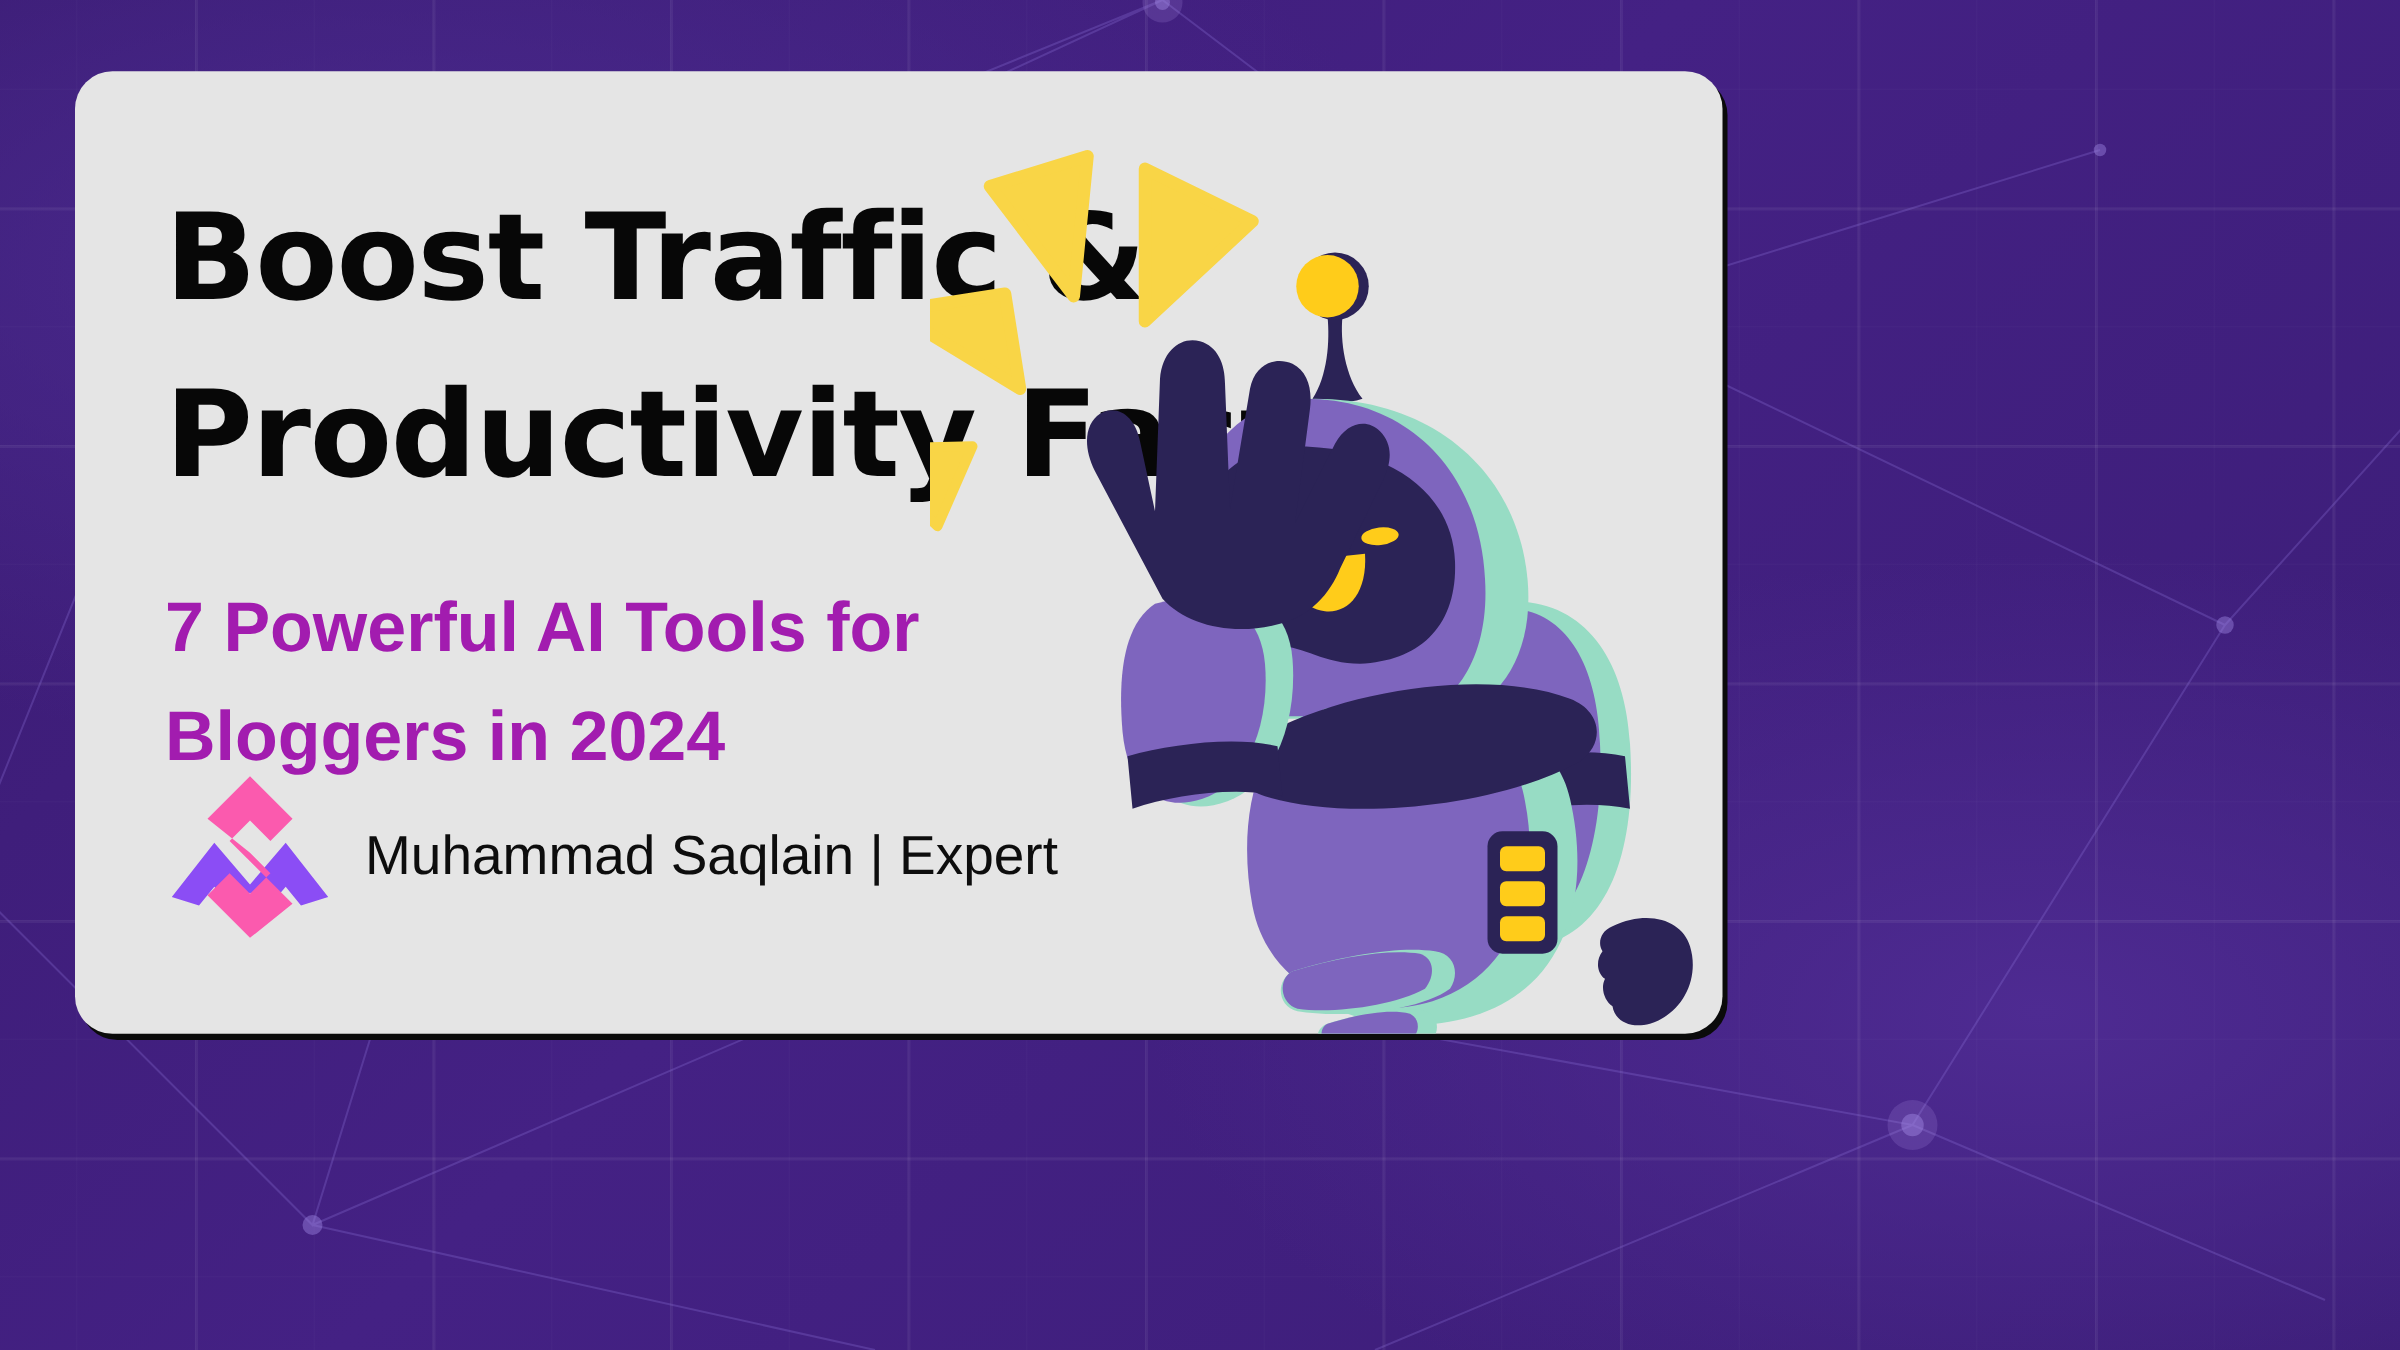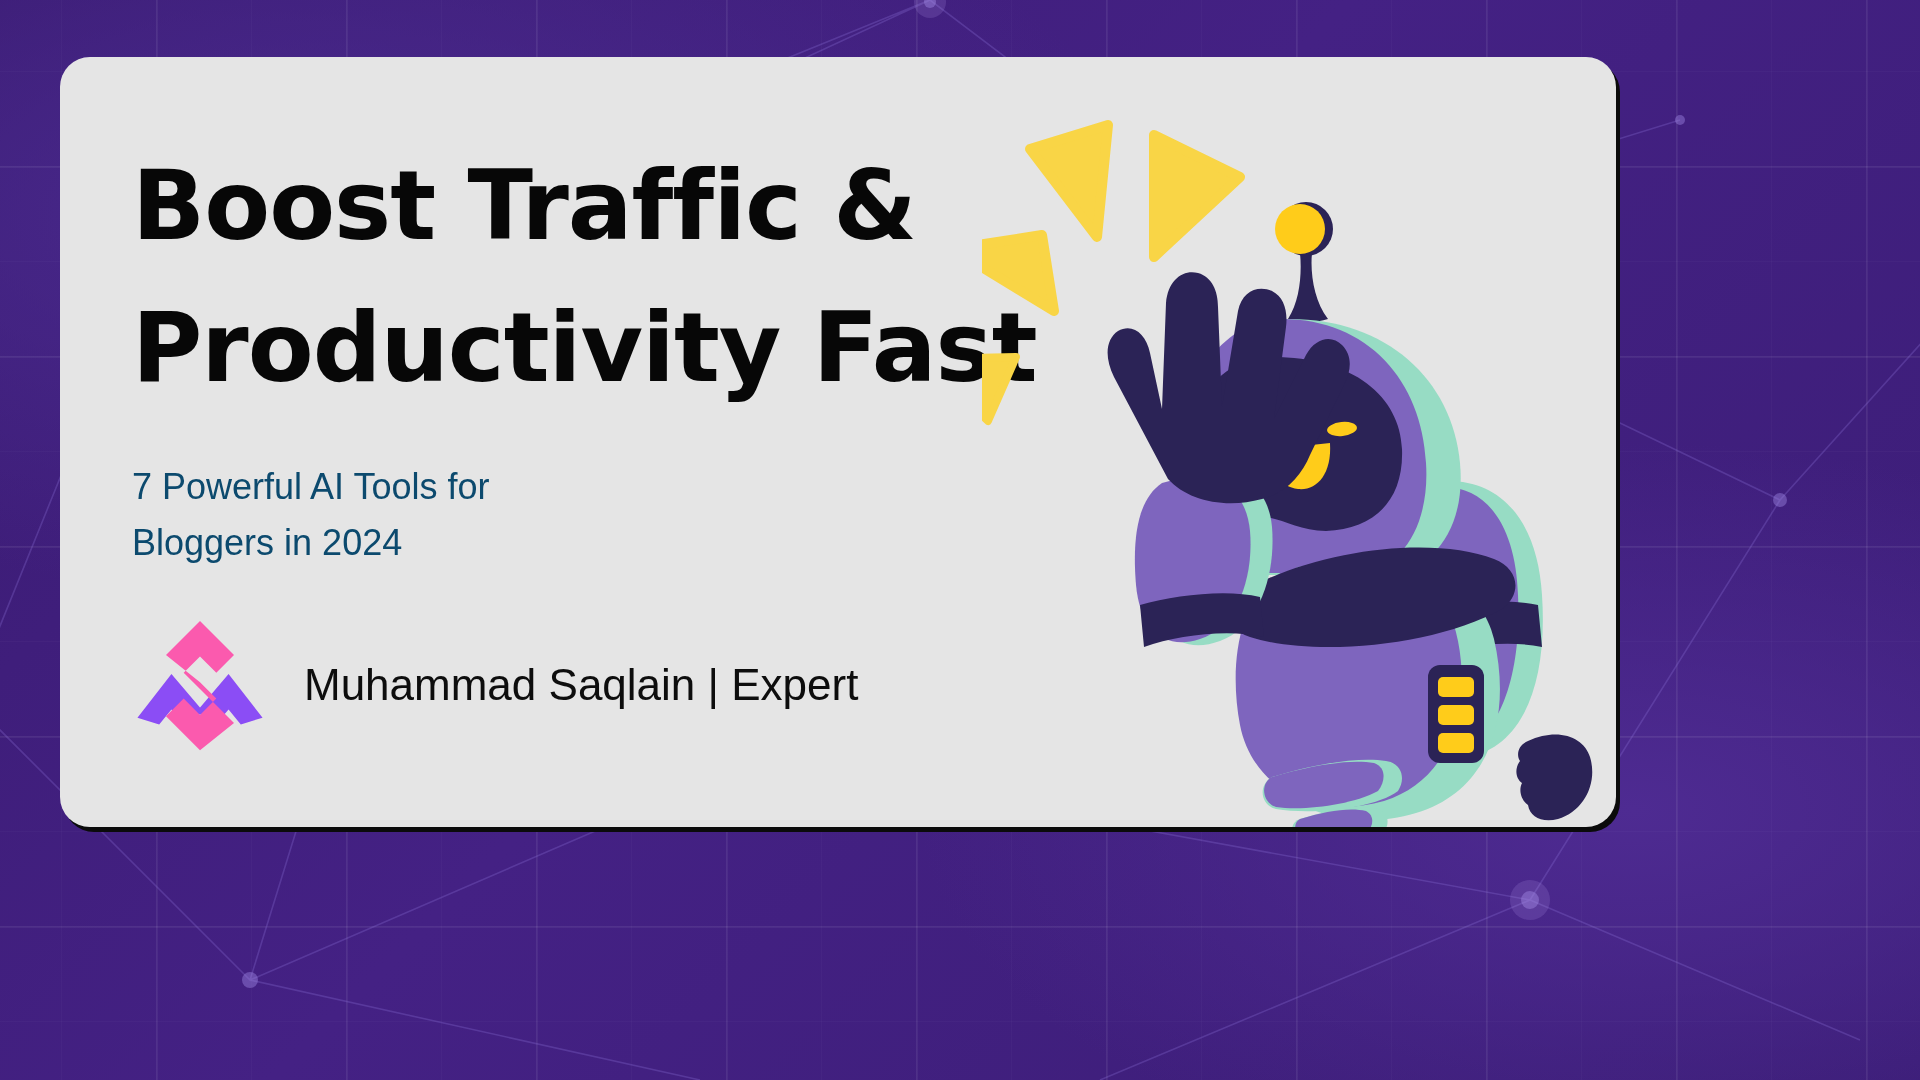--- a/index.html
+++ b/index.html
@@ -36,21 +36,21 @@
       linear-gradient(rgba(255,255,255,.025) 1px, transparent 1px),
       linear-gradient(90deg, rgba(255,255,255,.025) 1px, transparent 1px);
     background-size:95px 95px;
   }
   .bg-net{ position:absolute; inset:0; }
 
   
   .card{
     position:absolute;
     left:60px; top:57px;
-    width:1556px; height:770px;
+    width:1318px; height:770px;
     background:#e5e5e5;
     border-radius:30px;
     box-shadow:4px 5px 0 0 #0b0b0b;
     overflow:hidden;
   }
 
   
   .text-col{
     position:absolute;
     left:72px; top:78px;
@@ -63,32 +63,32 @@
     line-height:1.48;
     letter-spacing:-1px;
     color:#070707;
     white-space:nowrap;
   }
   .headline .l2{ display:block; }
 
   .subhead{
     margin-top:40px;
     font-family:"Liberation Sans", sans-serif;
-    font-weight:400;
-    font-size:36px;
+    font-weight:700;
+    font-size:56px;
     line-height:1.55;
-    color:#0c4a6e;
+    color:#a21caf;
   }
 
   .byline-row{
     position:absolute;
     left:72px; top:560px;
     display:flex;
     align-items:center;
-    gap:36px;
+    gap:24px;
   }
   .brand-mark{ width:136px; height:136px; flex:0 0 136px; }
   .byline-text{
     font-family:"Liberation Sans", sans-serif;
     font-weight:400;
     font-size:44px;
     line-height:1.17;
     color:#0d0d0d;
     white-space:nowrap;
   }

